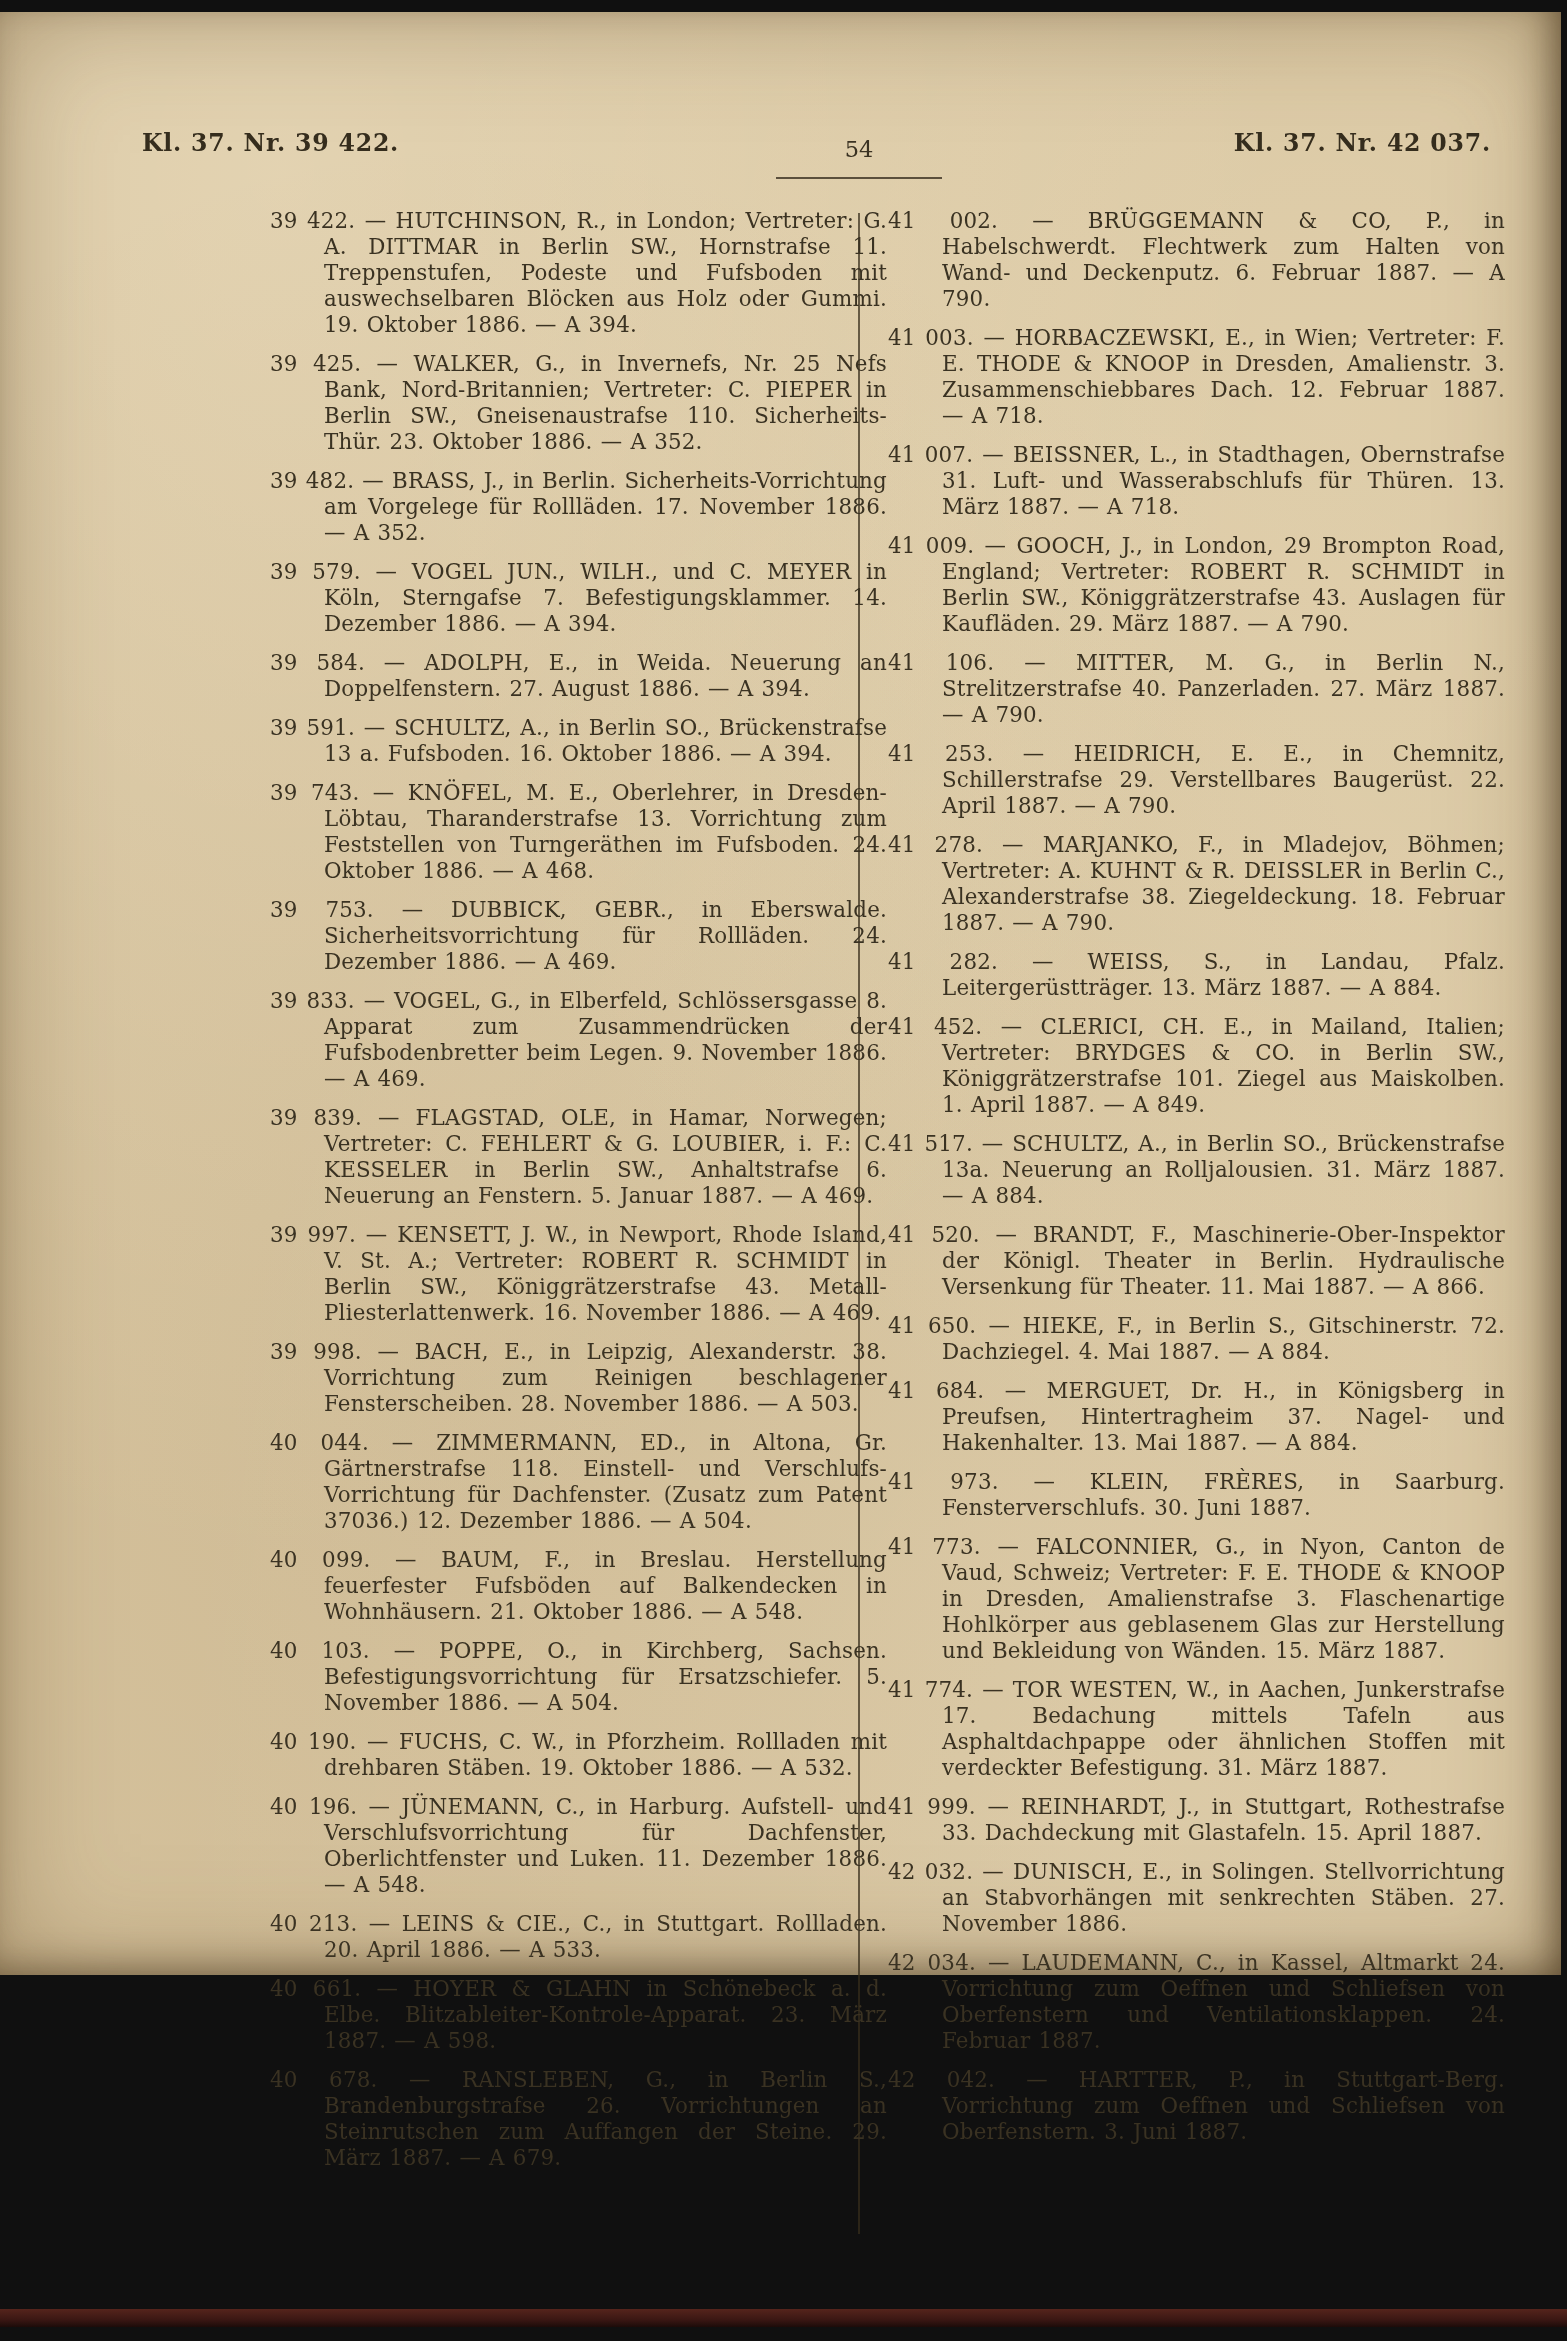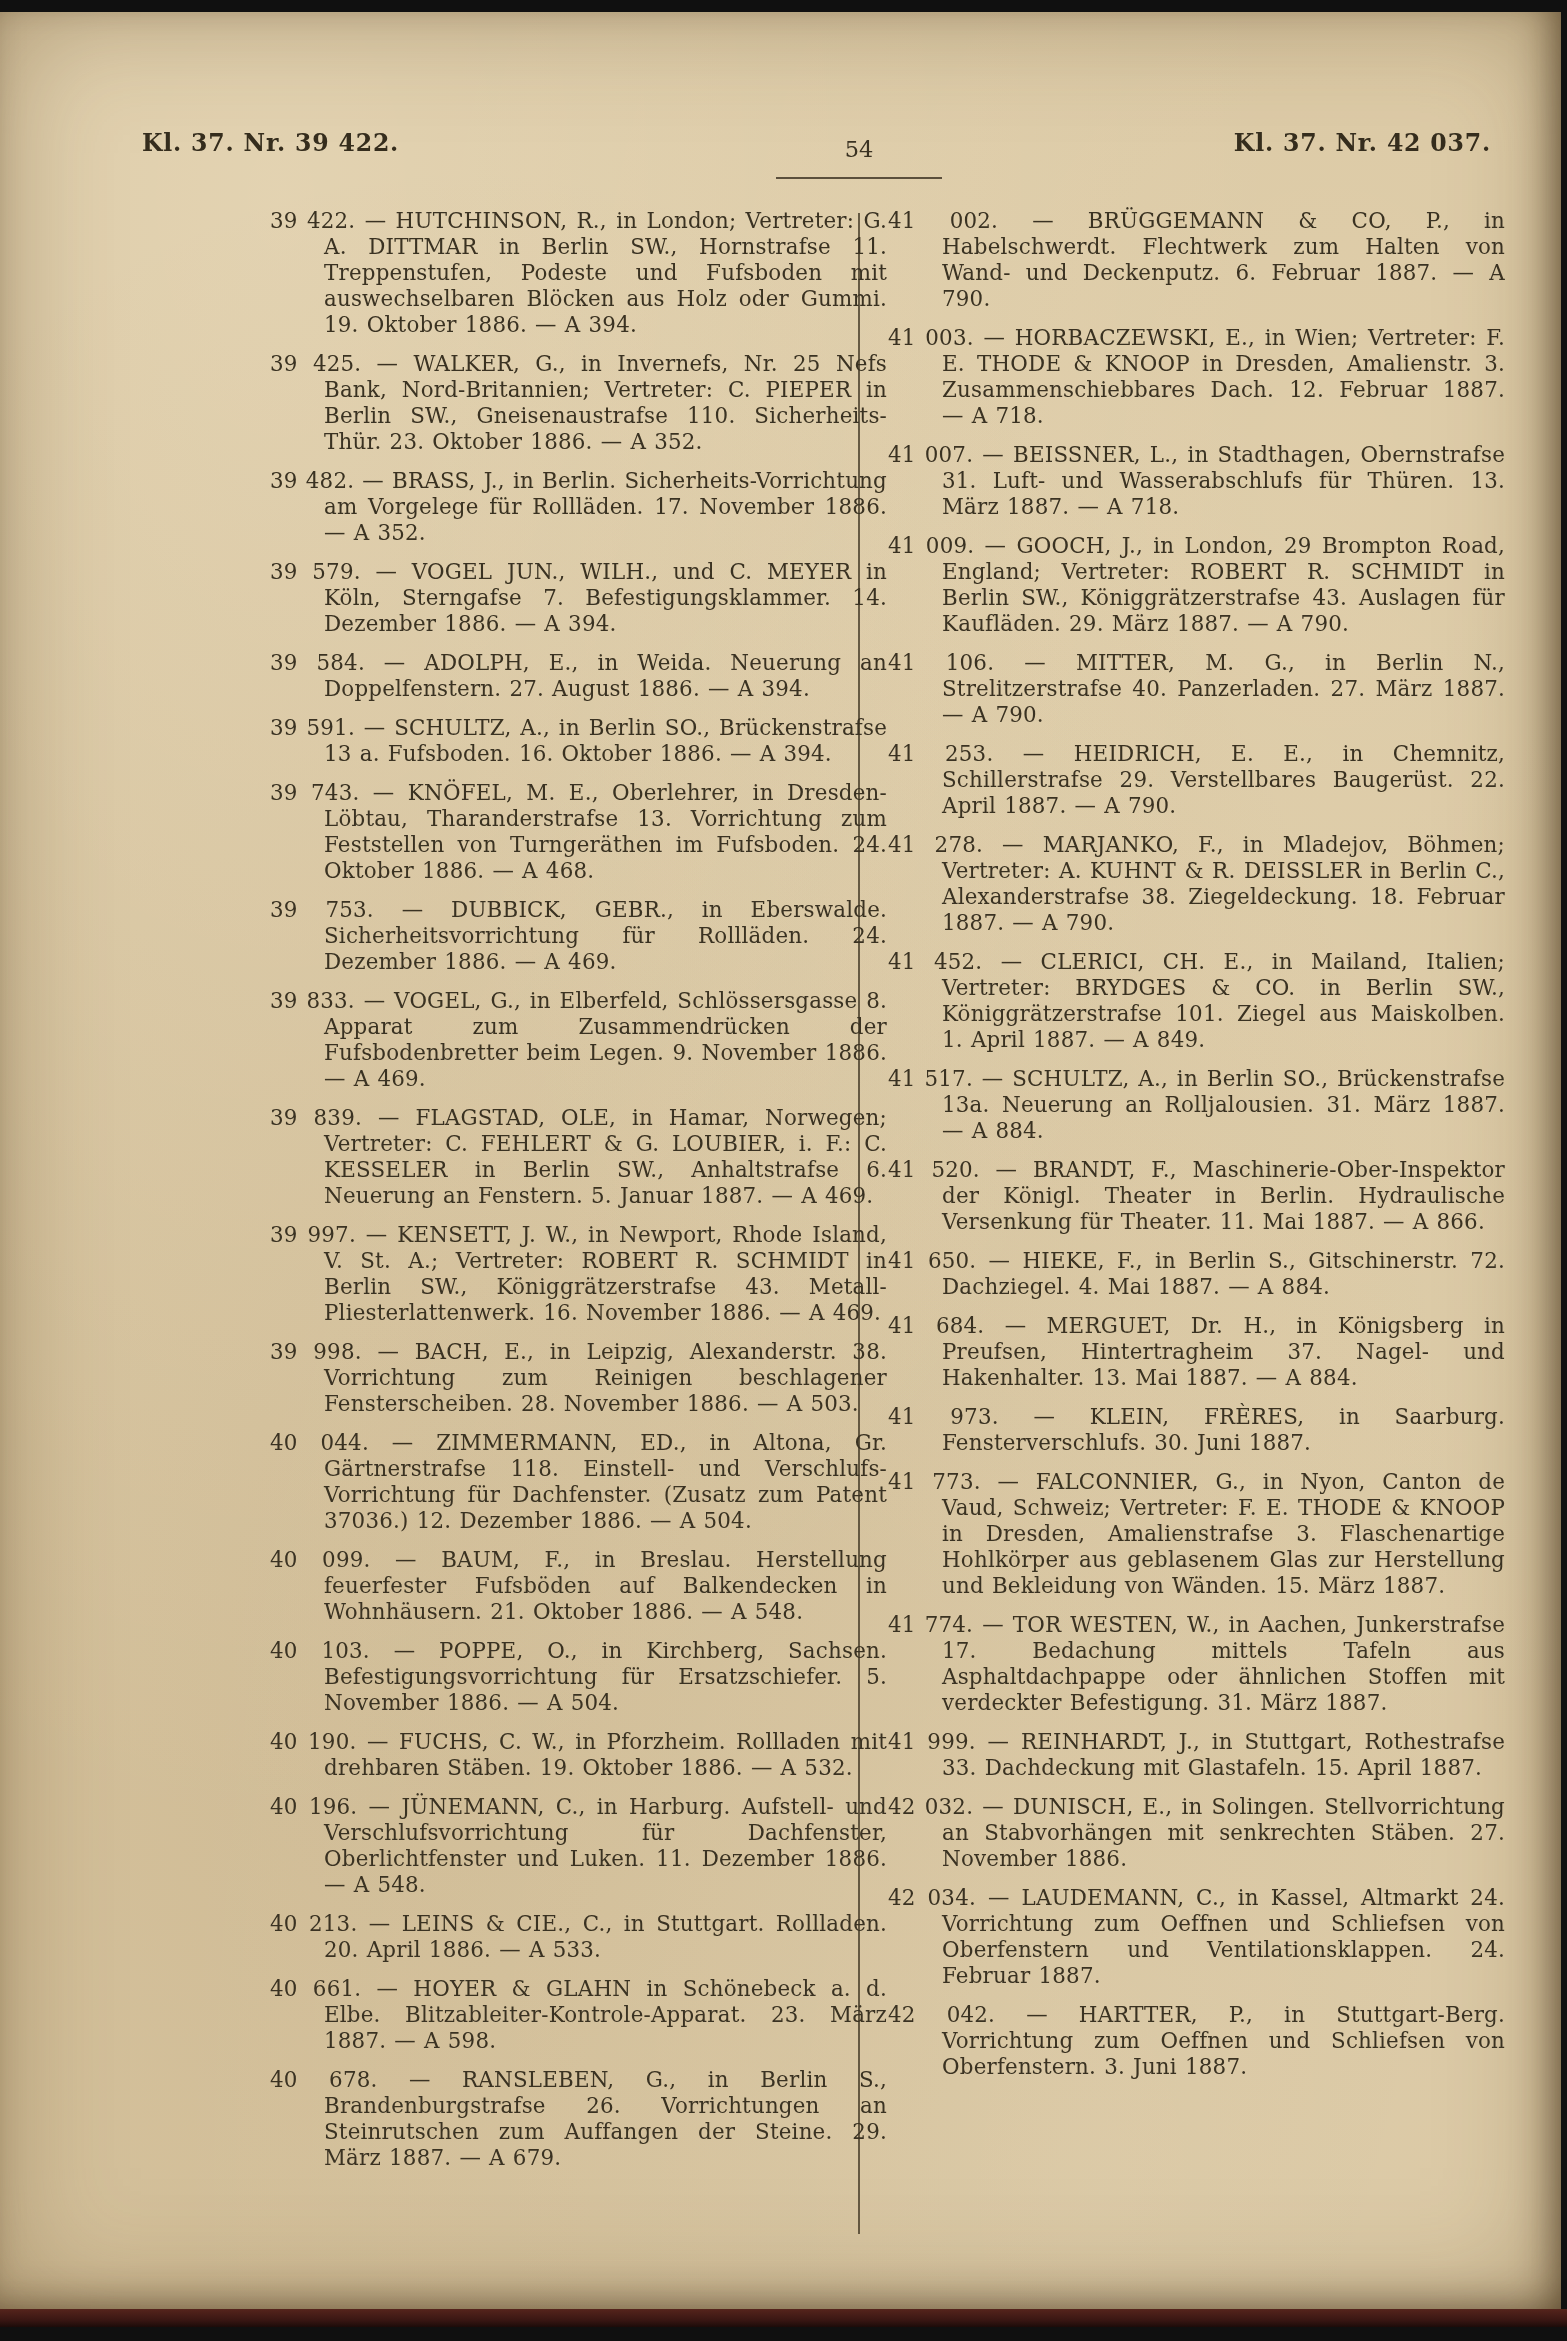--- a/index.html
+++ b/index.html
@@ -12,21 +12,21 @@
     background: #101010;
     overflow: hidden;
     font-family: "DejaVu Serif", "Liberation Serif", serif;
   }
 
   .paper {
     position: absolute;
     left: 0;
     top: 11.8px;
     width: 1561px;
-    height: 2297px;
+    height: 1963px;
     background-color: #d8c5a0;
     background-image:
       radial-gradient(ellipse at 18% 8%,  rgba(255,246,222,0.28), transparent 55%),
       radial-gradient(ellipse at 85% 20%, rgba(255,244,214,0.18), transparent 50%),
       radial-gradient(ellipse at 70% 95%, rgba(255,248,226,0.15), transparent 60%),
       radial-gradient(ellipse at 30% 70%, rgba(124,94,44,0.10),  transparent 65%);
     box-shadow:
       inset 0 0 118px rgba(92,66,26,0.38),
       inset -25px 0 38px -18px rgba(40,25,10,0.55),
       inset 0 -21.4px 38px -16px rgba(40,25,10,0.40);
@@ -135,20 +135,21 @@
         <p class="entry"><span class="num">40 678.</span><span class="sep"> — </span><span class="body">RANSLEBEN, G., in Berlin S., Brandenburgstrafse 26. Vorrichtungen an Steinrutschen zum Auffangen der Steine. 29. März 1887. — A 679.</span></p>
       </div>
     <div class="col col-right" id="col-right">
         <p class="entry"><span class="num">41 002.</span><span class="sep"> — </span><span class="body">BRÜGGEMANN &amp; CO, P., in Habelschwerdt. Flechtwerk zum Halten von Wand- und Deckenputz. 6. Februar 1887. — A 790.</span></p>
         <p class="entry"><span class="num">41 003.</span><span class="sep"> — </span><span class="body">HORBACZEWSKI, E., in Wien; Vertreter: F. E. THODE &amp; KNOOP in Dresden, Amalienstr. 3. Zusammenschiebbares Dach. 12. Februar 1887. — A 718.</span></p>
         <p class="entry"><span class="num">41 007.</span><span class="sep"> — </span><span class="body">BEISSNER, L., in Stadthagen, Obernstrafse 31. Luft- und Wasserabschlufs für Thüren. 13. März 1887. — A 718.</span></p>
         <p class="entry"><span class="num">41 009.</span><span class="sep"> — </span><span class="body">GOOCH, J., in London, 29 Brompton Road, England; Vertreter: ROBERT R. SCHMIDT in Berlin SW., Königgrätzerstrafse 43. Auslagen für Kaufläden. 29. März 1887. — A 790.</span></p>
         <p class="entry"><span class="num">41 106.</span><span class="sep"> — </span><span class="body">MITTER, M. G., in Berlin N., Strelitzerstrafse 40. Panzerladen. 27. März 1887. — A 790.</span></p>
         <p class="entry"><span class="num">41 253.</span><span class="sep"> — </span><span class="body">HEIDRICH, E. E., in Chemnitz, Schillerstrafse 29. Verstellbares Baugerüst. 22. April 1887. — A 790.</span></p>
         <p class="entry"><span class="num">41 278.</span><span class="sep"> — </span><span class="body">MARJANKO, F., in Mladejov, Böhmen; Vertreter: A. KUHNT &amp; R. DEISSLER in Berlin C., Alexanderstrafse 38. Ziegeldeckung. 18. Februar 1887. — A 790.</span></p>
+        <p class="entry"><span class="num">41 282.</span><span class="sep"> — </span><span class="body">WEISS, S., in Landau, Pfalz. Leitergerüstträger. 13. März 1887. — A 884.</span></p>
         <p class="entry"><span class="num">41 452.</span><span class="sep"> — </span><span class="body">CLERICI, CH. E., in Mailand, Italien; Vertreter: BRYDGES &amp; CO. in Berlin SW., Königgrätzerstrafse 101. Ziegel aus Maiskolben. 1. April 1887. — A 849.</span></p>
         <p class="entry"><span class="num">41 517.</span><span class="sep"> — </span><span class="body">SCHULTZ, A., in Berlin SO., Brückenstrafse 13a. Neuerung an Rolljalousien. 31. März 1887. — A 884.</span></p>
         <p class="entry"><span class="num">41 520.</span><span class="sep"> — </span><span class="body">BRANDT, F., Maschinerie-Ober-Inspektor der Königl. Theater in Berlin. Hydraulische Versenkung für Theater. 11. Mai 1887. — A 866.</span></p>
         <p class="entry"><span class="num">41 650.</span><span class="sep"> — </span><span class="body">HIEKE, F., in Berlin S., Gitschinerstr. 72. Dachziegel. 4. Mai 1887. — A 884.</span></p>
         <p class="entry"><span class="num">41 684.</span><span class="sep"> — </span><span class="body">MERGUET, Dr. H., in Königsberg in Preufsen, Hintertragheim 37. Nagel- und Hakenhalter. 13. Mai 1887. — A 884.</span></p>
         <p class="entry"><span class="num">41 973.</span><span class="sep"> — </span><span class="body">KLEIN, FRÈRES, in Saarburg. Fensterverschlufs. 30. Juni 1887.</span></p>
         <p class="entry"><span class="num">41 773.</span><span class="sep"> — </span><span class="body">FALCONNIER, G., in Nyon, Canton de Vaud, Schweiz; Vertreter: F. E. THODE &amp; KNOOP in Dresden, Amalienstrafse 3. Flaschenartige Hohlkörper aus geblasenem Glas zur Herstellung und Bekleidung von Wänden. 15. März 1887.</span></p>
         <p class="entry"><span class="num">41 774.</span><span class="sep"> — </span><span class="body">TOR WESTEN, W., in Aachen, Junkerstrafse 17. Bedachung mittels Tafeln aus Asphaltdachpappe oder ähnlichen Stoffen mit verdeckter Befestigung. 31. März 1887.</span></p>
         <p class="entry"><span class="num">41 999.</span><span class="sep"> — </span><span class="body">REINHARDT, J., in Stuttgart, Rothestrafse 33. Dachdeckung mit Glastafeln. 15. April 1887.</span></p>
         <p class="entry"><span class="num">42 032.</span><span class="sep"> — </span><span class="body">DUNISCH, E., in Solingen. Stellvorrichtung an Stabvorhängen mit senkrechten Stäben. 27. November 1886.</span></p>

